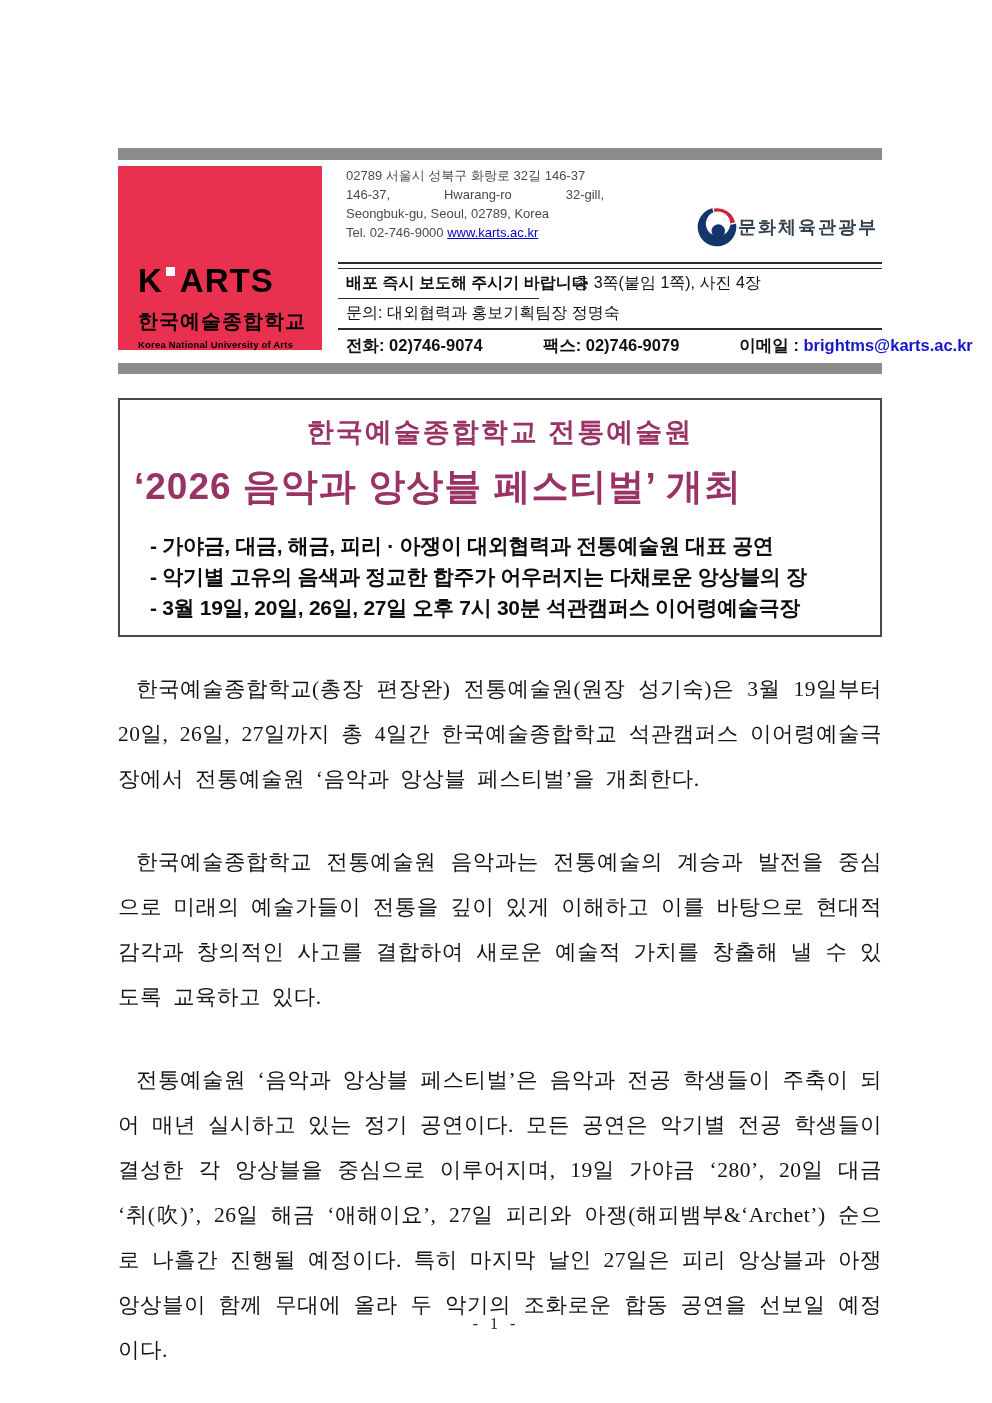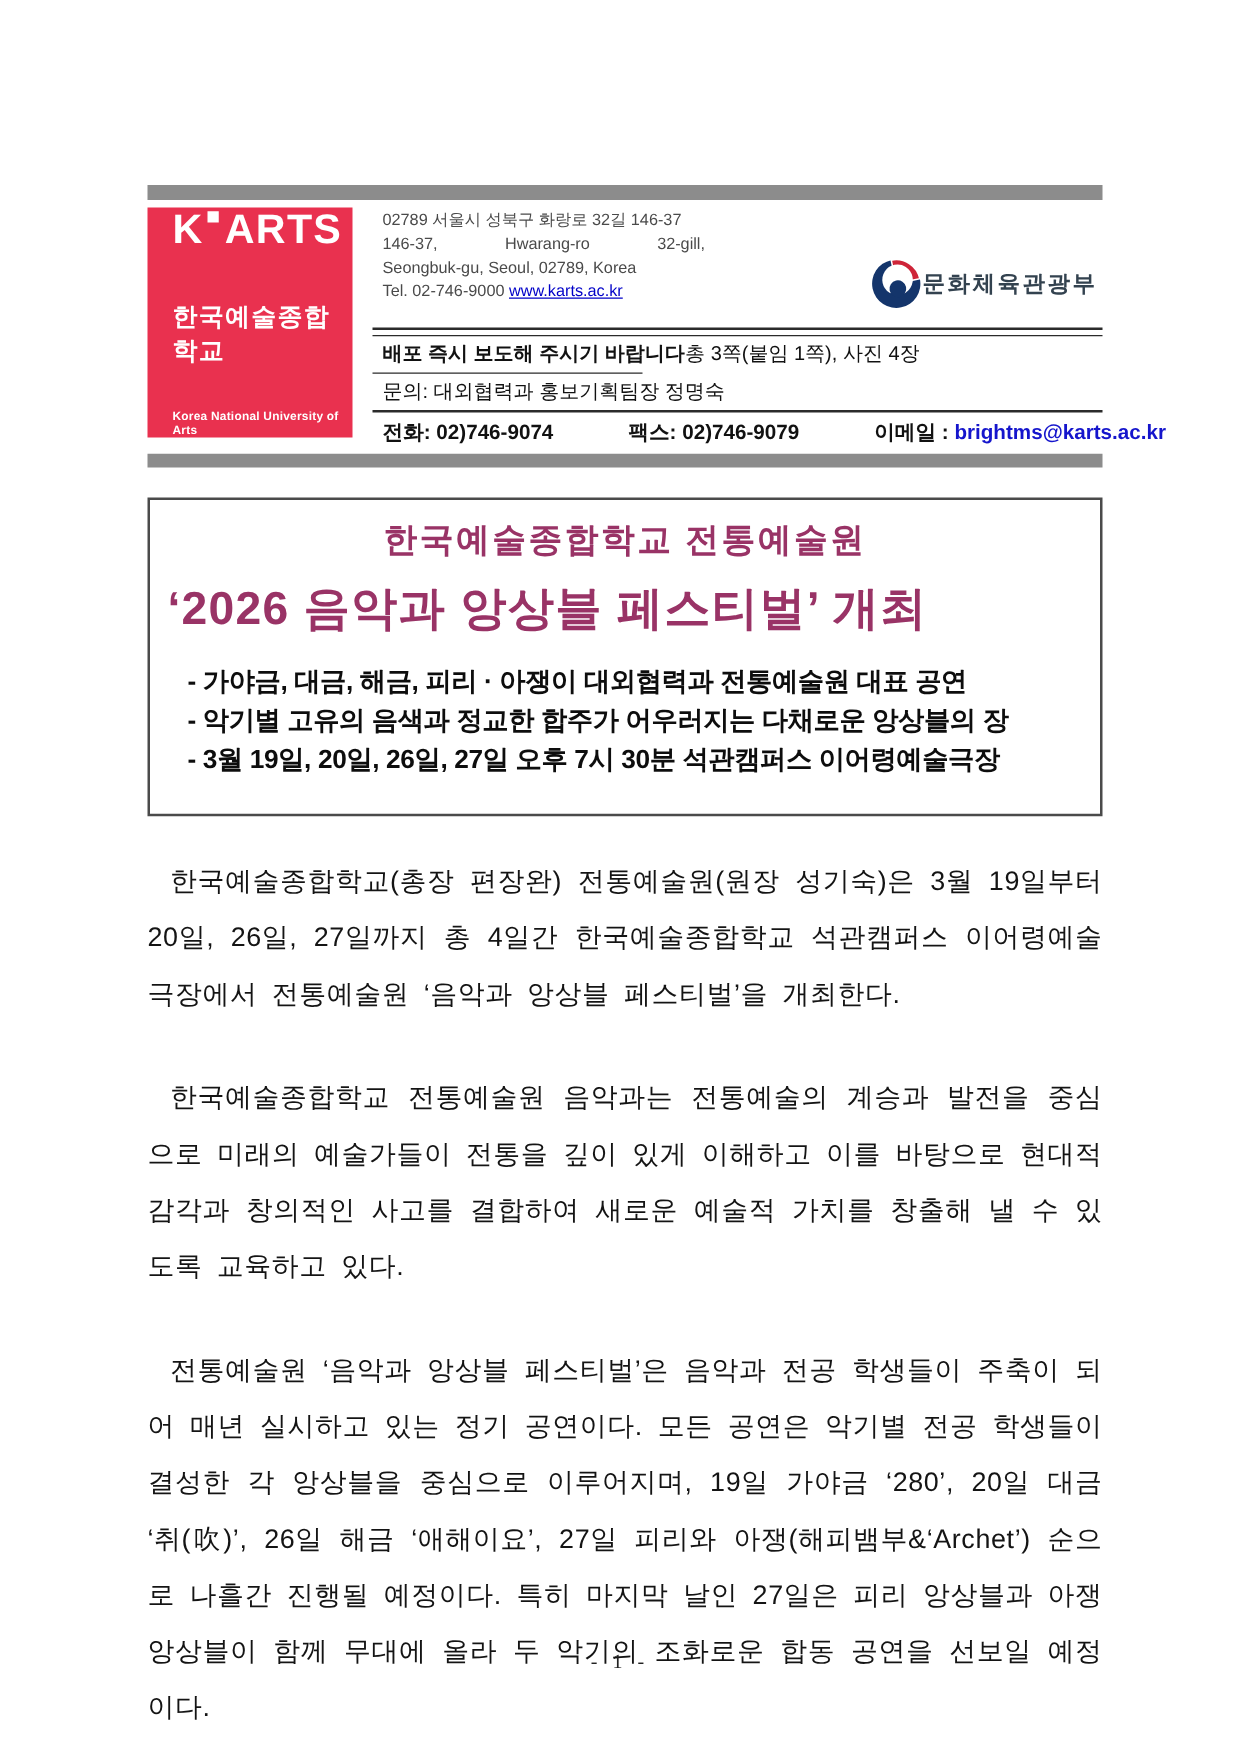--- a/index.html
+++ b/index.html
@@ -2,22 +2,22 @@
 <html lang="ko"><head>
 <meta charset="utf-8">
 <style>
   html,body{margin:0;padding:0;background:#ffffff;}
   body{width:992px;min-height:1403px;font-family:"Liberation Sans","DejaVu Sans",sans-serif;color:#111;}
   .page{box-sizing:border-box;width:992px;min-height:1403px;padding:148px 110px 20px 118px;position:relative;}
 
   
   .top-bar{height:12px;background:#8c8c8c;margin-bottom:6px;}
   .header-row{display:flex;align-items:stretch;}
-  .logo-box{width:164px;height:184px;background:#e9314f;color:#ffffff;box-sizing:border-box;
-            display:flex;flex-direction:column;justify-content:space-between;padding-left:20px;flex:0 0 auto;}
+  .logo-box{width:204px;height:184px;background:#e9314f;color:#000000;box-sizing:border-box;
+            display:flex;flex-direction:column;justify-content:flex-end;padding-left:20px;flex:0 0 auto;}
   .logo-word{font-size:33px;font-weight:bold;letter-spacing:1px;line-height:34px;}
   .logo-sq{display:inline-block;width:9px;height:9px;background:#fff;margin:3px 5px 0 3px;vertical-align:top;}
   .logo-kr{font-size:20px;font-weight:bold;margin-top:10px;letter-spacing:1px;}
   .logo-en{font-size:9.5px;font-weight:bold;margin-top:4px;letter-spacing:0.2px;}
 
   .header-right{flex:1;margin-left:16px;display:flex;flex-direction:column;min-width:0;}
   .addr-row{display:flex;justify-content:space-between;align-items:flex-start;padding:0 2px 0 8px;}
   .addr{width:258px;font-size:13px;line-height:19px;color:#4a4a4a;}
   .addr-justify{display:flex;justify-content:space-between;}
   .weblink{color:#0000c8;text-decoration:underline;cursor:pointer;}
@@ -30,28 +30,28 @@
   .tbl-grid{display:grid;grid-template-columns:37% 1fr;column-gap:26px;}
   .cell{padding:4px 0 4px 8px;font-size:16px;white-space:nowrap;}
   .cell.b{font-weight:bold;}
   .cell.rule{border-bottom:1.5px solid #2b2b2b;}
   .row3{border-top:2px solid #2b2b2b;display:flex;gap:60px;padding:5px 0 4px 8px;
         font-size:16.5px;font-weight:bold;white-space:nowrap;}
   .email{color:#1515cc;}
   .bottom-bar{height:11px;background:#8c8c8c;margin-top:2px;}
 
   
-  .title-box{margin-top:24px;border:2px solid #4a4a4a;background:#fff;padding:14px 14px 28px;}
+  .title-box{margin-top:24px;border:2px solid #4a4a4a;background:#fff;padding:14px 14px 12px;}
   .tb-subtitle{text-align:center;color:#993366;font-weight:bold;font-size:27px;letter-spacing:2px;}
   .tb-title{text-align:left;color:#993366;font-weight:bold;font-size:37px;margin-top:12px;letter-spacing:1px;}
   .tb-bullets{margin-top:18px;padding-left:16px;}
   .tb-bullet{font-weight:bold;font-size:21px;line-height:31px;color:#0d0d0d;letter-spacing:-0.3px;}
 
   
-  .body-text{margin-top:30px;font-family:Liberation Sans, sans-serif;
+  .body-text{margin-top:30px;font-family:Liberation Serif, serif;
              font-size:21.5px;line-height:45px;color:#141414;text-align:justify;
              letter-spacing:0.5px;word-spacing:5px;}
   .body-text p{margin:0 0 38px;text-indent:18px;}
   .body-text p:last-child{margin-bottom:0;}
 
   
   .footer{position:absolute;left:0;right:0;bottom:70px;text-align:center;
           font-family:"Liberation Serif","DejaVu Serif",serif;font-size:16px;color:#222;letter-spacing:4px;}
 </style>
 </head>

